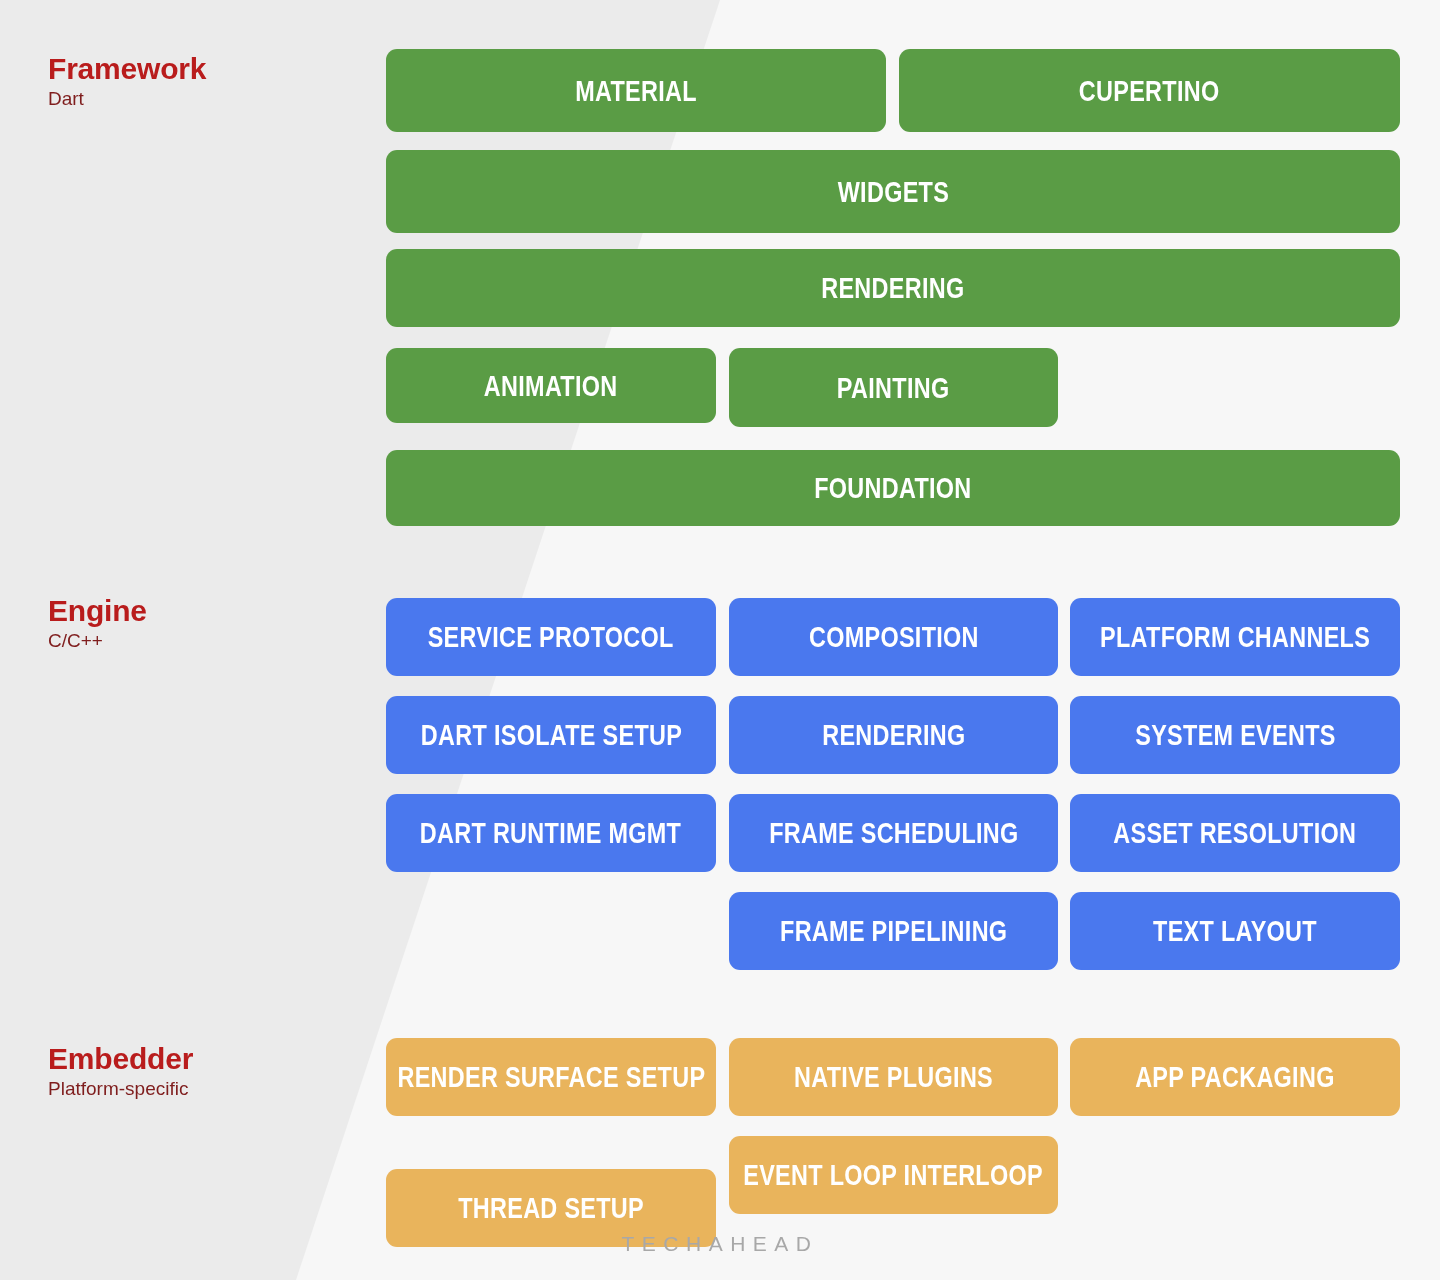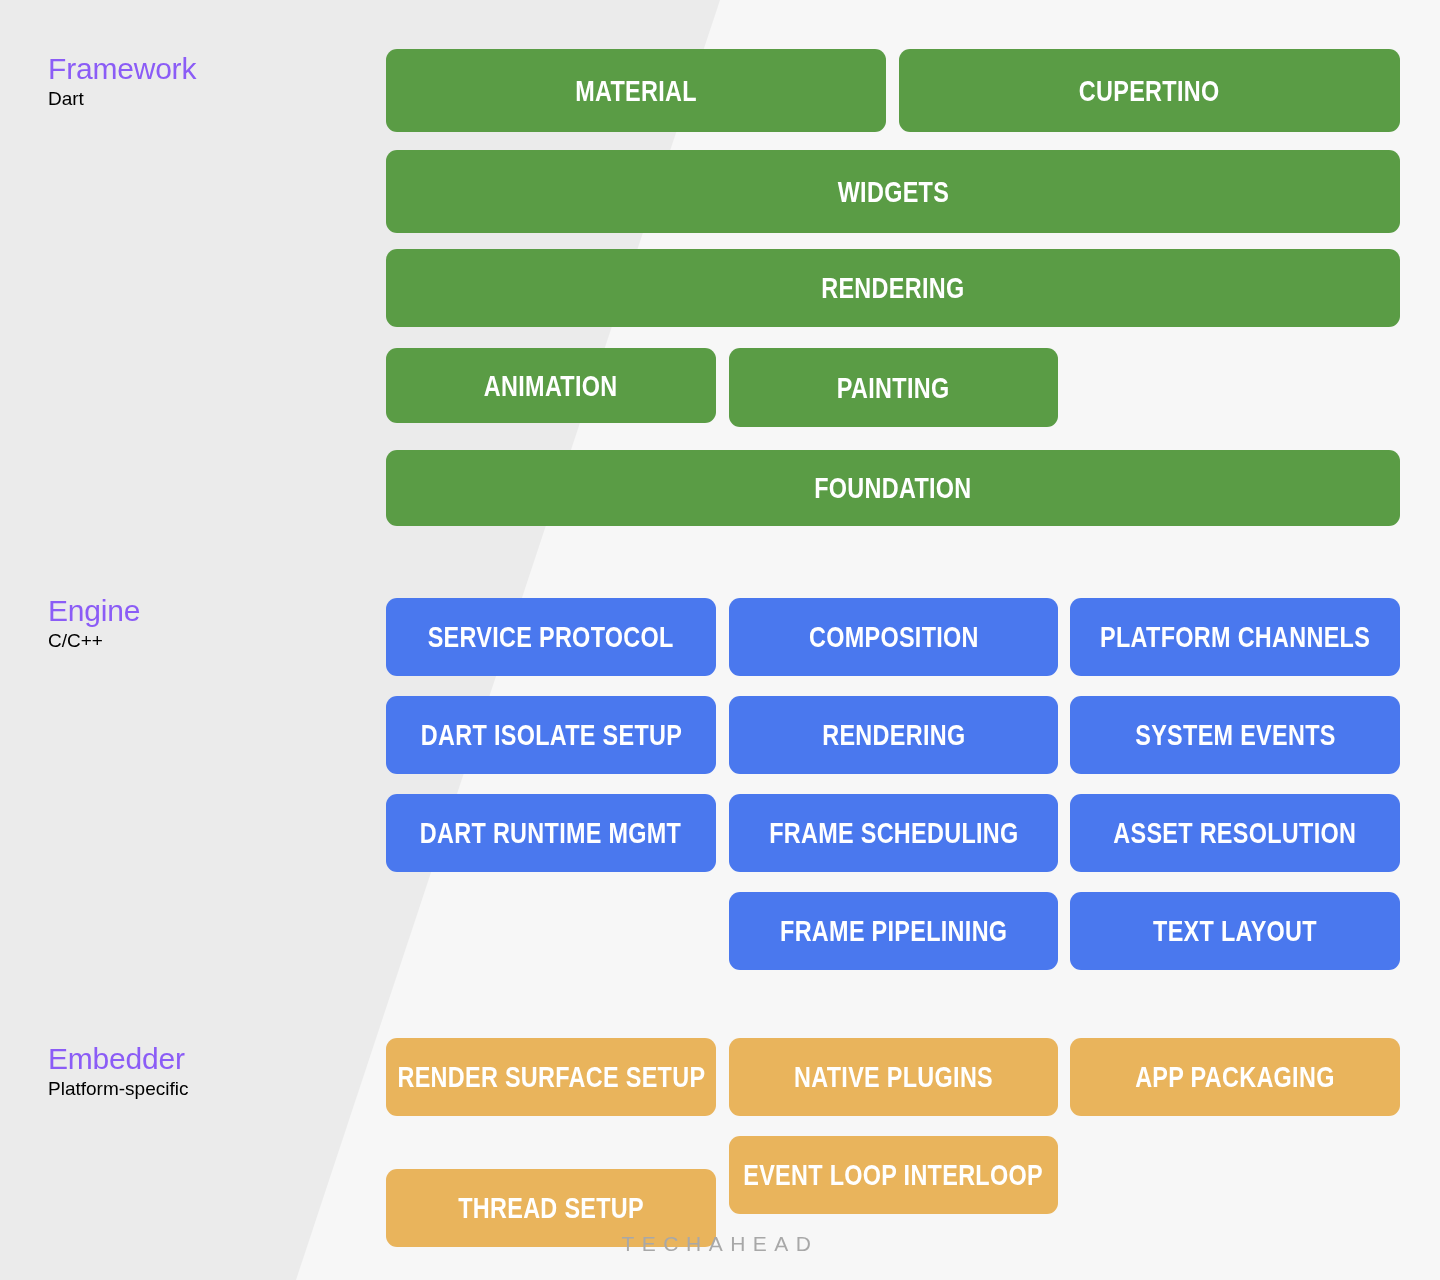--- a/index.html
+++ b/index.html
@@ -36,30 +36,30 @@
     z-index: 1;
   }
 
   
   .section-label {
     position: absolute;
     left: 48px;
   }
   .section-title {
     font-size: 30px;
-    font-weight: normal;
-    color: #8b5cf6;
+    font-weight: bold;
+    color: #b91c1c;
     letter-spacing: -0.2px;
     line-height: 1.12;
     white-space: nowrap;
   }
   .section-sub {
     font-size: 19px;
     font-weight: normal;
-    color: #000000;
+    color: #7f1d1d;
     line-height: 1.35;
     white-space: nowrap;
   }
 
   
   .box {
     position: absolute;
     border-radius: 11px;
     display: flex;
     align-items: center;

